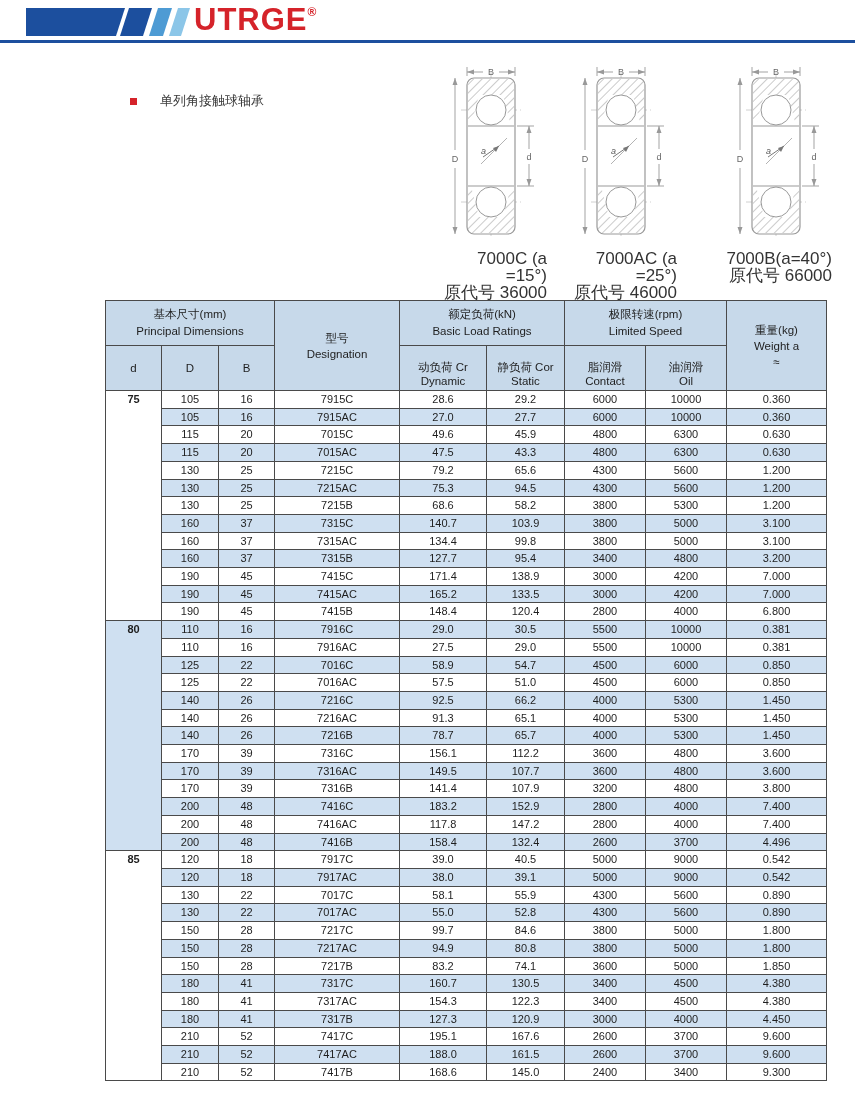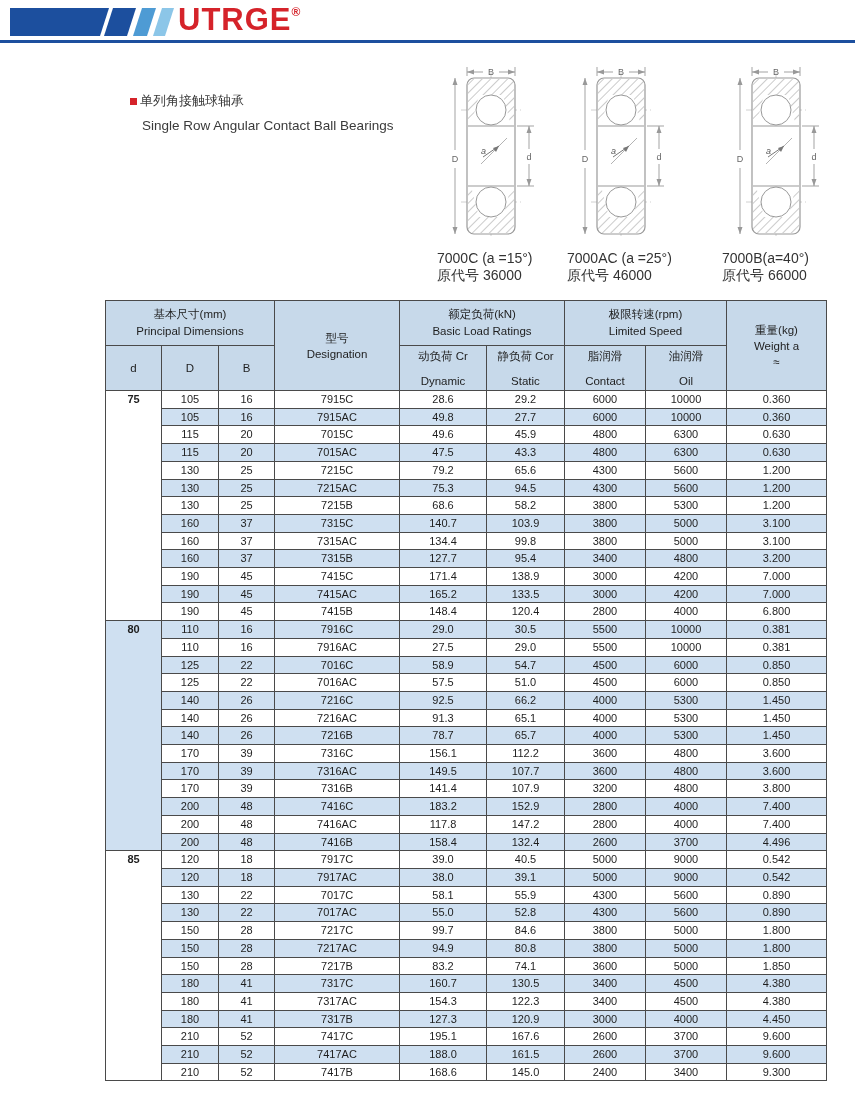--- a/index.html
+++ b/index.html
@@ -1,48 +1,48 @@
 <!DOCTYPE html>
 <html><head>
 <meta charset="utf-8">
 <style>
   html,body{margin:0;padding:0;background:#ffffff;}
   body{font-family:"Liberation Sans","DejaVu Sans",sans-serif;}
   .page{position:relative;width:855px;height:1113px;background:#fff;overflow:hidden;}
 
   
-  .logo-row{position:absolute;top:0;left:0;width:746px;height:40px;}
+  .logo-row{position:absolute;top:0;left:16px;width:746px;height:40px;}
   .logo-svg{position:absolute;top:8px;left:10px;}
   .logo-text{position:absolute;top:2px;left:178px;font-size:31px;font-weight:bold;
              letter-spacing:1px;color:#d5232a;}
   .logo-reg{font-size:12px;vertical-align:14px;font-weight:bold;}
   .top-rule{position:absolute;top:40px;left:0;width:855px;height:3px;background:#1c4f9e;}
 
   
   .title-block{position:absolute;left:130px;top:92px;color:#3a3a3a;}
-  .title-zh{font-size:13px;line-height:18px;display:flex;align-items:center;}
+  .title-zh{font-size:13px;line-height:18px;display:flex;align-items:center;gap:20px;}
   .red-bullet{display:inline-block;width:7px;height:7px;background:#d5232a;margin-right:3px;}
   .title-en{font-size:13.5px;line-height:18px;margin-top:7px;margin-left:12px;}
 
   
   .diagrams{position:absolute;left:437px;top:64px;display:flex;}
   .bearing-fig{width:110px;margin:0;padding:0;}
   .bearing-fig + .bearing-fig{margin-left:20px;}
   .bearing-fig.last{margin-left:45px;}
-  figcaption{text-align:left;color:#333;font-size:14px;line-height:17px;margin-top:4px;}
+  figcaption{text-align:right;color:#333;font-size:17px;line-height:17px;margin-top:4px;}
 
   
   .table-wrap{position:absolute;left:105px;top:300px;}
   table.spec{border-collapse:collapse;table-layout:fixed;font-size:11px;color:#1e1e1e;}
   table.spec th,table.spec td{border:1px solid #4a4a4a;text-align:center;padding:0;
       overflow:hidden;white-space:nowrap;}
   thead th{background:#c7d9ea;font-weight:normal;font-size:11.5px;}
   .grp-head{height:44px;line-height:17px;}
   .sub-row th{height:44px;}
-  .sub-two{display:flex;flex-direction:column;justify-content:space-between;
+  .sub-two{display:flex;flex-direction:column;justify-content:flex-end;
            height:38px;padding:3px 0;}
   .sub-one{line-height:42px;}
   .span-head{line-height:16px;}
   tbody td{height:16.7px;line-height:16.7px;background:#fff;}
   tr.stripe td{background:#cfe0f1;}
   td.dcell{vertical-align:top;line-height:17.5px;font-weight:bold;}
 </style>
 </head>
 <body>
 
@@ -57,21 +57,20 @@
     </svg>
     <div class="logo-text"><span>UTRGE</span><span class="logo-reg">®</span></div>
   </div>
   <div class="top-rule"></div>
 
   <div class="title-block">
     <div class="title-zh">
       <span class="red-bullet"></span>
       <span>单列角接触球轴承</span>
     </div>
-    <div class="title-en">Single Row Angular Contact Ball Bearings</div>
   </div>
 
   <div class="diagrams">
     <figure class="bearing-fig">
       <div class="fig-svg-slot">
     <svg width="110" height="178" viewBox="0 0 110 178">
       <defs>
         <pattern id="hatch-0" width="6" height="6" patternUnits="userSpaceOnUse" patternTransform="rotate(45)">
           <line x1="0" y1="0" x2="0" y2="6" stroke="#a8a8a8" stroke-width="1.2"></line>
         </pattern>
@@ -332,21 +331,21 @@
             <td>28.6</td>
             <td>29.2</td>
             <td>6000</td>
             <td>10000</td>
             <td>0.360</td>
           </tr>
           <tr class="stripe">
             <td>105</td>
             <td>16</td>
             <td>7915AC</td>
-            <td>49.8</td>
+            <td>27.0</td>
             <td>27.7</td>
             <td>6000</td>
             <td>10000</td>
             <td>0.360</td>
           </tr>
           <tr>
             <td>115</td>
             <td>20</td>
             <td>7015C</td>
             <td>49.6</td>

